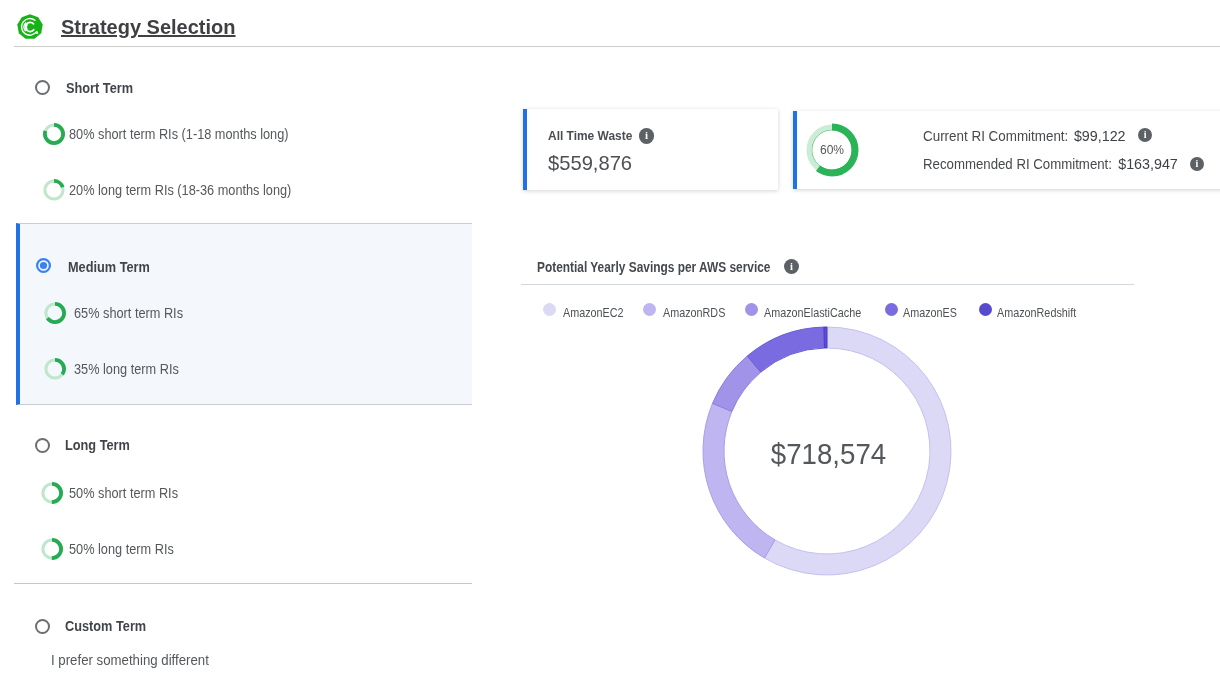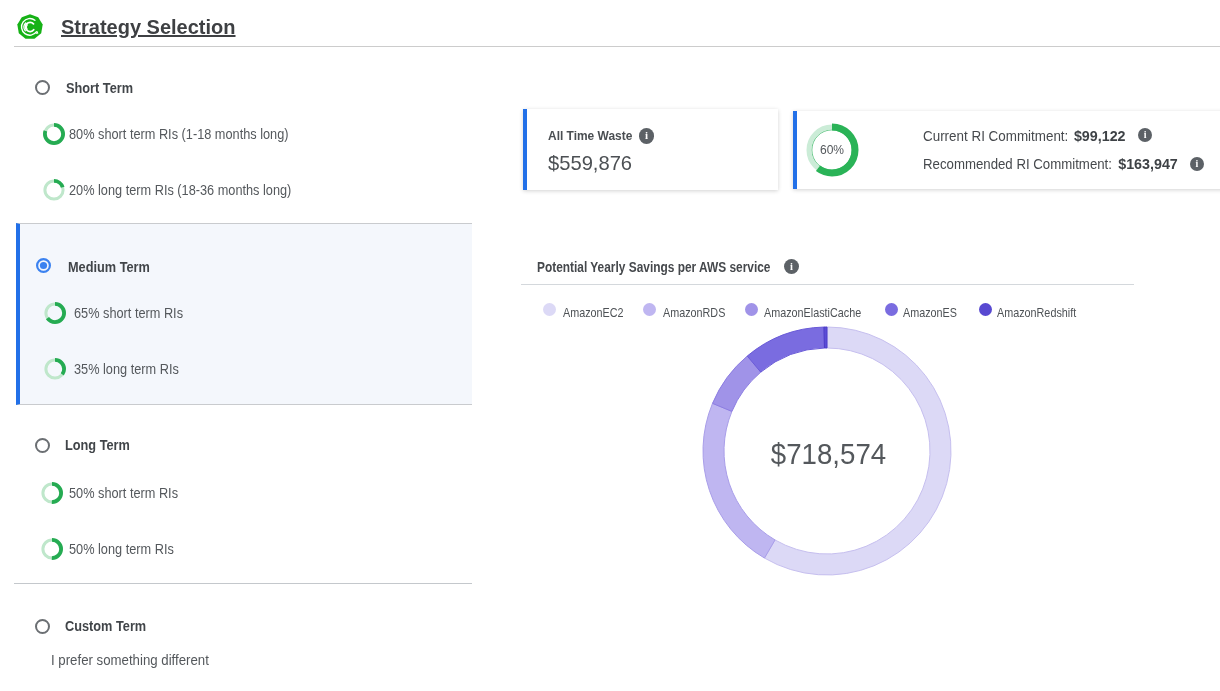--- a/index.html
+++ b/index.html
@@ -87,24 +87,24 @@
 
 <div class="abs" style="left:793px; top:110.5px; width:440px; height:78.5px; background:#fff;
   border-left:4px solid #2270e8; box-shadow:0 1px 4px rgba(0,0,0,0.18);"></div>
 <svg class="abs" style="left:804.5px; top:123px" width="54" height="54">
   <circle cx="27" cy="27" r="20.2" fill="none" stroke="#43ba6b" stroke-width="1" opacity="0.9"></circle>
   <circle cx="27" cy="27" r="23" fill="none" stroke="#cbecd7" stroke-width="5"></circle>
   <circle cx="27" cy="27" r="23" fill="none" stroke="#2ab357" stroke-width="7" stroke-dasharray="86.71 57.81" transform="rotate(-90 27 27)"></circle>
   <text x="27" y="153" font-size="13.7" fill="#54585c" text-anchor="middle" textLength="24.1" lengthAdjust="spacingAndGlyphs" font-family="Liberation Sans, sans-serif" transform="translate(0,-122)">60%</text>
 </svg>
 <div class="abs" style="left:923.3px; top:129px; font-size:14px; color:#46494d; line-height:14px; white-space:nowrap; transform:scaleX(0.958); transform-origin:0 50%;">Current RI Commitment:</div>
-<div class="abs" style="left:1073.9px; top:128.6px; font-size:14.3px; font-weight:bold; color:#3e4246; line-height:14.3px; white-space:nowrap;">$99,122</div>
+<div class="abs" style="left:1073.9px; top:128.6px; font-size:14.3px; font-weight:normal; color:#3e4246; line-height:14.3px; white-space:nowrap;">$99,122</div>
 <span class="abs info" style="left:1137.9px; top:128.1px; width:14.3px; height:14.3px; line-height:14.3px; font-size:10px;">i</span>
 <div class="abs" style="left:923.3px; top:157px; font-size:14px; color:#46494d; line-height:14px; white-space:nowrap; transform:scaleX(0.945); transform-origin:0 50%;">Recommended RI Commitment:</div>
-<div class="abs" style="left:1118.2px; top:156.7px; font-size:14.3px; font-weight:bold; color:#3e4246; line-height:14.3px; white-space:nowrap;">$163,947</div>
+<div class="abs" style="left:1118.2px; top:156.7px; font-size:14.3px; font-weight:normal; color:#3e4246; line-height:14.3px; white-space:nowrap;">$163,947</div>
 <span class="abs info" style="left:1189.7px; top:156.5px; width:14.3px; height:14.3px; line-height:14.3px; font-size:10px;">i</span>
 
 <div class="abs" style="left:537.2px; top:259.5px; font-size:14px; font-weight:bold; color:#45484c; line-height:14px; white-space:nowrap; transform:scaleX(0.85); transform-origin:0 50%;">Potential Yearly Savings per AWS service</div>
 <span class="abs info" style="left:784px; top:259px; width:15px; height:15px; line-height:15px; font-size:10.5px;">i</span>
 <div class="abs" style="left:521px; top:284px; width:613px; height:1px; background:#d4d8dc;"></div>
 
 <div class="abs" style="left:543px; top:303.4px; width:13px; height:13px; border-radius:50%; background:#dcd9f6;"></div>
 <div class="abs sub" style="left:562.6px; top:306px; font-size:13px; color:#4e5256; transform:scaleX(0.83); line-height:13px;">AmazonEC2</div>
 <div class="abs" style="left:643.3px; top:303.4px; width:13px; height:13px; border-radius:50%; background:#bfb6f1;"></div>
 <div class="abs sub" style="left:662.5px; top:306px; font-size:13px; color:#4e5256; transform:scaleX(0.83); line-height:13px;">AmazonRDS</div>

